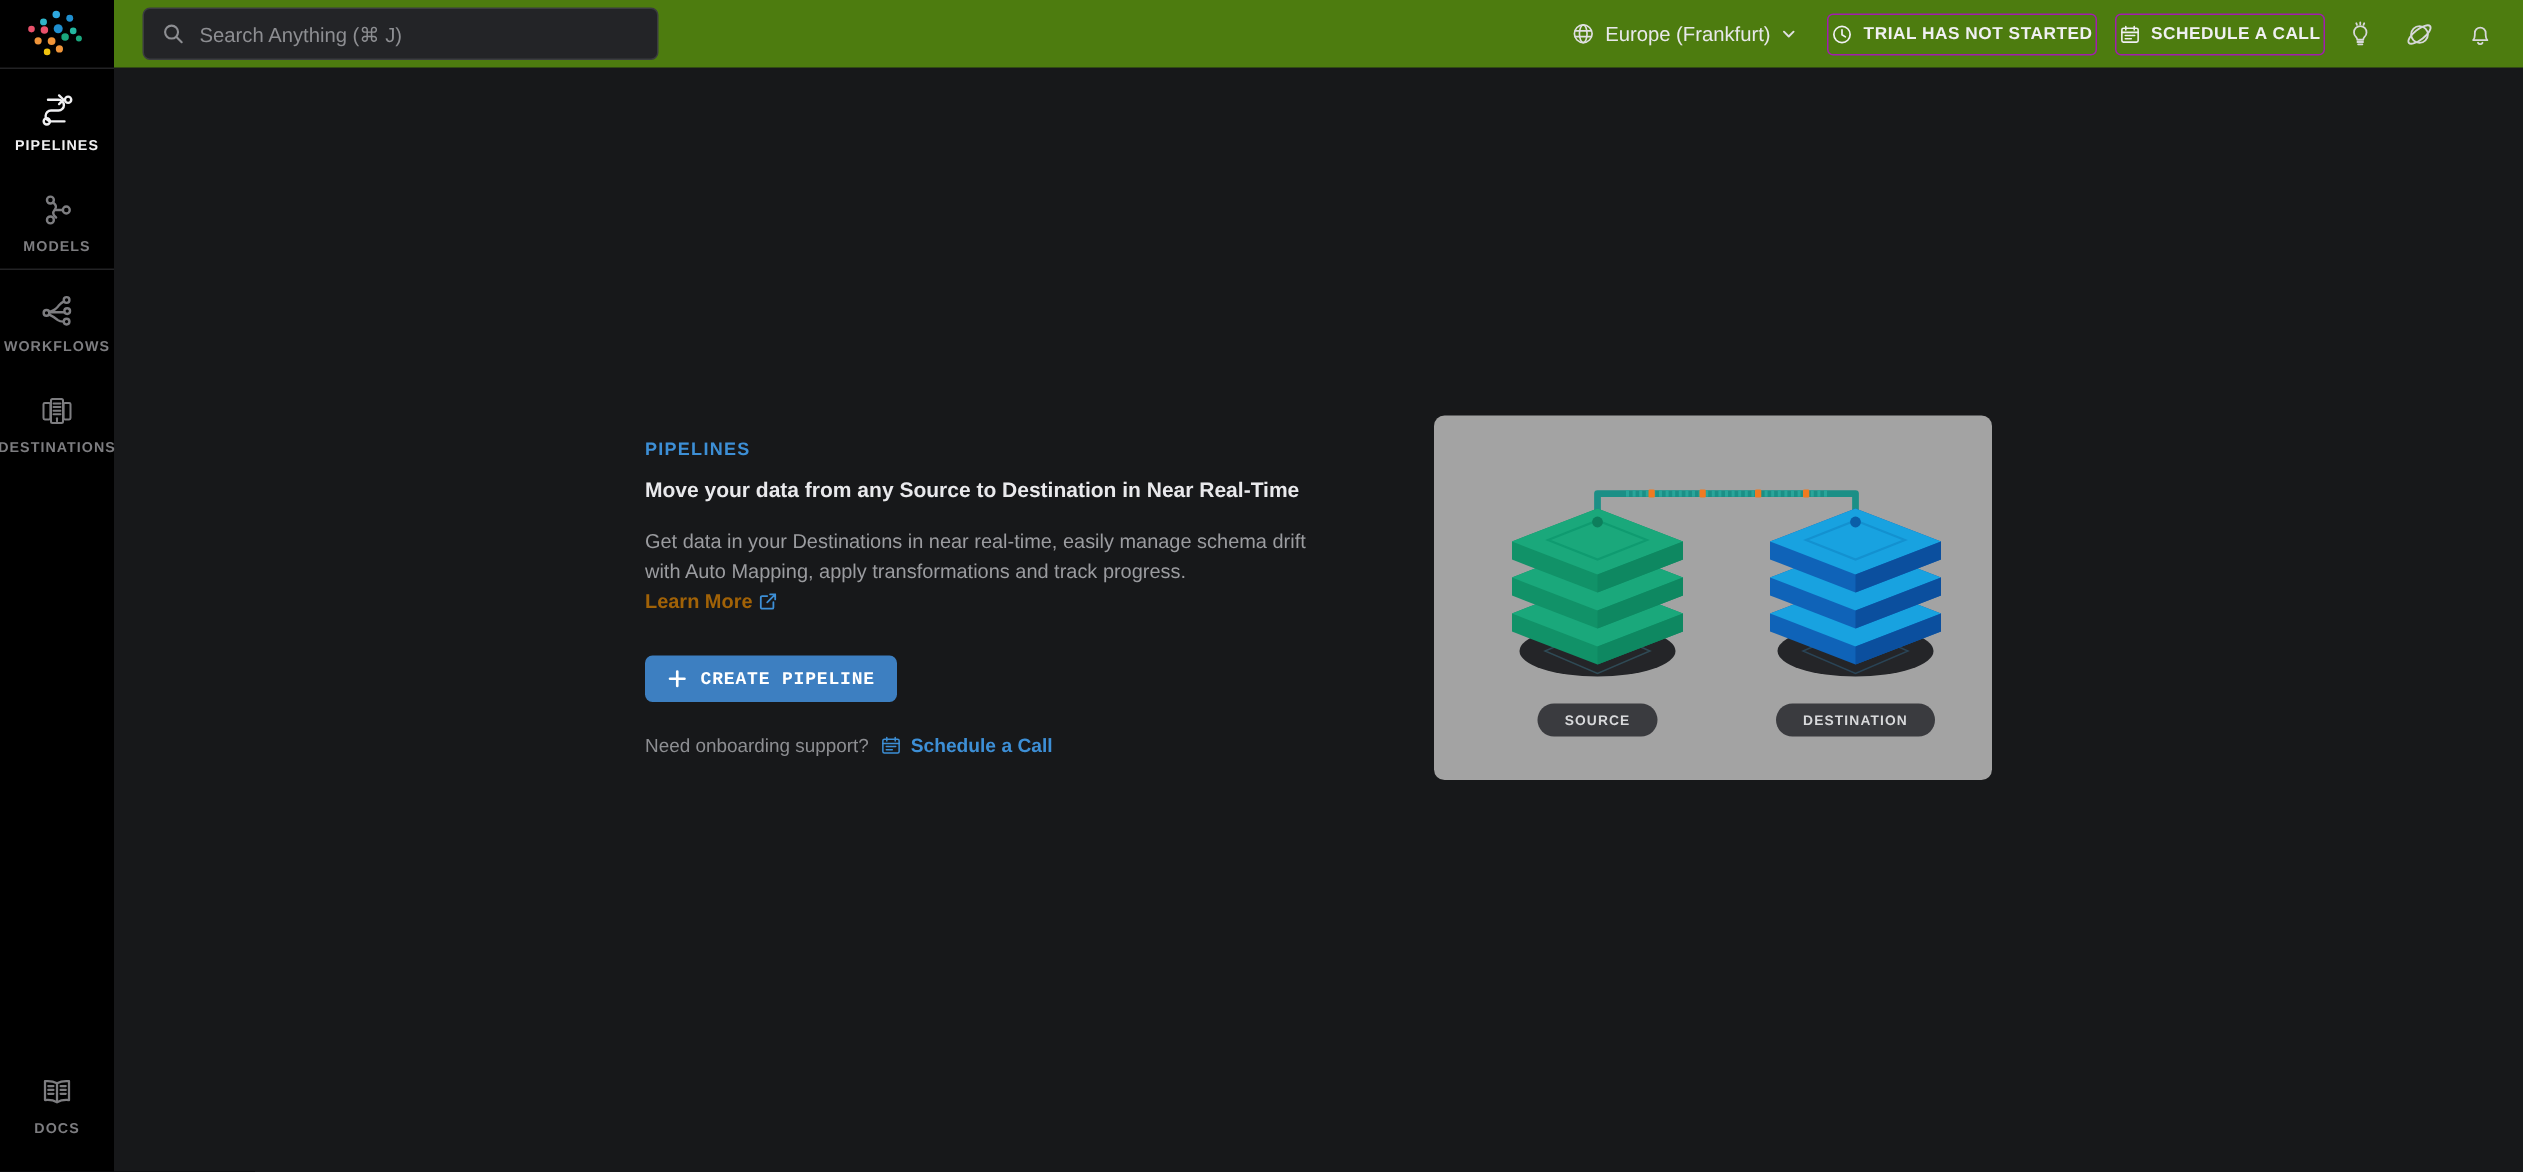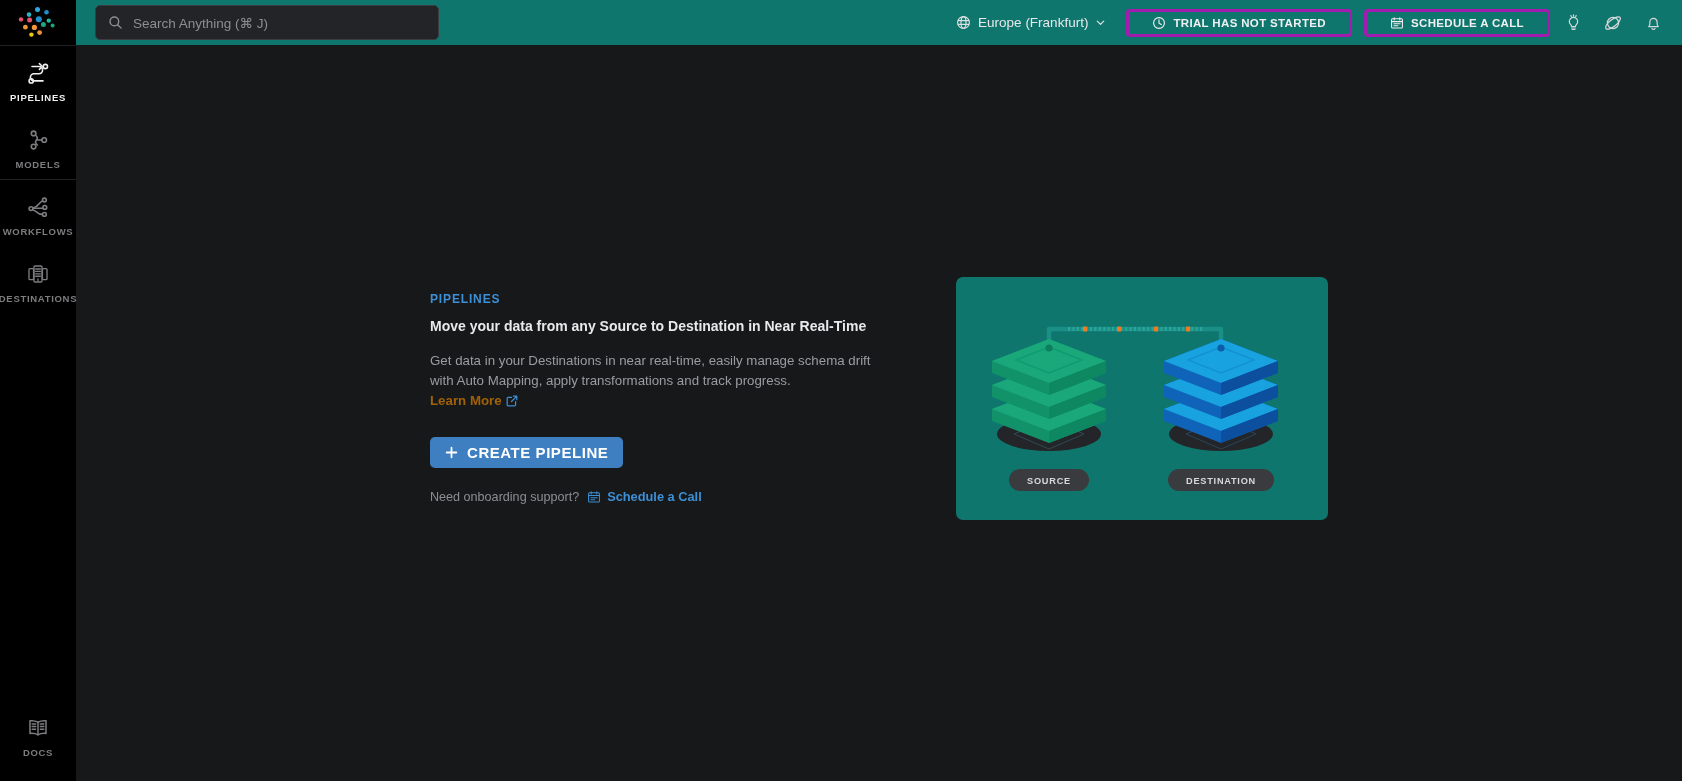--- a/index.html
+++ b/index.html
@@ -40,43 +40,43 @@
 
   .nav-bottom { position: absolute; bottom: 14px; left: 0; width: 94px; }
 
   
   .main { flex: 1; display: flex; flex-direction: column; min-width: 0;
           background: #17181a; }
 
   
   .topbar {
     height: 45px; flex: 0 0 45px;
-    background: #0f766e;
+    background: #4d7c0f;
     display: flex; align-items: center;
     padding: 0 12px 0 19px;
   }
   .search-box {
     width: 344px; height: 35px;
     border: 1px solid #3b3c40; border-radius: 5px;
     background: #232427;
     display: flex; align-items: center; gap: 10px;
     padding: 0 12px;
   }
   .search-ph { font-size: 13.5px; color: #8d8e92; white-space: nowrap; }
   .spacer { flex: 1; }
 
   .region-btn {
     display: flex; align-items: center; gap: 7px;
     color: #e8e8ea; font-size: 13.5px; cursor: pointer;
     padding: 6px 8px; white-space: nowrap;
   }
   .pill {
     display: flex; align-items: center; gap: 7px;
-    height: 28px; padding: 0 23px;
-    border: 3px solid #a21caf; border-radius: 4px;
+    height: 28px; padding: 0 2px;
+    border: 1px solid #a21caf; border-radius: 4px;
     color: #f0f0f2; font-size: 11.5px; font-weight: 700;
     letter-spacing: 0.35px; cursor: pointer; white-space: nowrap;
     margin-left: 12px; background: transparent;
   }
   .icon-btn {
     width: 34px; height: 34px; margin-left: 6px;
     display: flex; align-items: center; justify-content: center;
     cursor: pointer; border-radius: 4px;
   }
 
@@ -103,38 +103,38 @@
   .link-blue {
     color: #a16207; font-weight: 700; text-decoration: none;
     white-space: nowrap;
   }
   .ext-ico { display: inline-block; vertical-align: -2px; margin-left: 4px; }
 
   .cta {
     display: inline-flex; align-items: center; gap: 9px;
     background: #3d7fc1; border: none; border-radius: 5px;
     height: 31px; padding: 0 15px; cursor: pointer;
-    color: #ffffff; font-size: 15px; font-weight: 700;
-    letter-spacing: 0.55px; font-family: Liberation Sans, sans-serif;
+    color: #ffffff; font-size: 12px; font-weight: 700;
+    letter-spacing: 0.55px; font-family: Liberation Mono, monospace;
   }
   .onboard-row {
     margin-top: 21px; display: flex; align-items: center; gap: 8px;
     font-size: 12.6px; color: #8d8e92;
   }
   .onboard-link {
     display: inline-flex; align-items: center; gap: 6px;
     color: #3d8fd6; font-weight: 700; text-decoration: none;
     font-size: 12.8px; cursor: pointer;
   }
 
   
   .illus-card {
     width: 372px; height: 243px;
-    background: #0f766e; border-radius: 7px;
-    display: flex; align-items: center; justify-content: center;
+    background: #a3a3a3; border-radius: 7px;
+    display: flex; align-items: center; justify-content: flex-end;
   }
   .illus { display: block; }
 
   .node-label {
     fill: #d8d9db; font-family: "Liberation Sans", sans-serif;
     font-size: 9.2px; font-weight: 700; letter-spacing: 0.75px;
     text-anchor: middle;
   }
 </style>
 </head>

